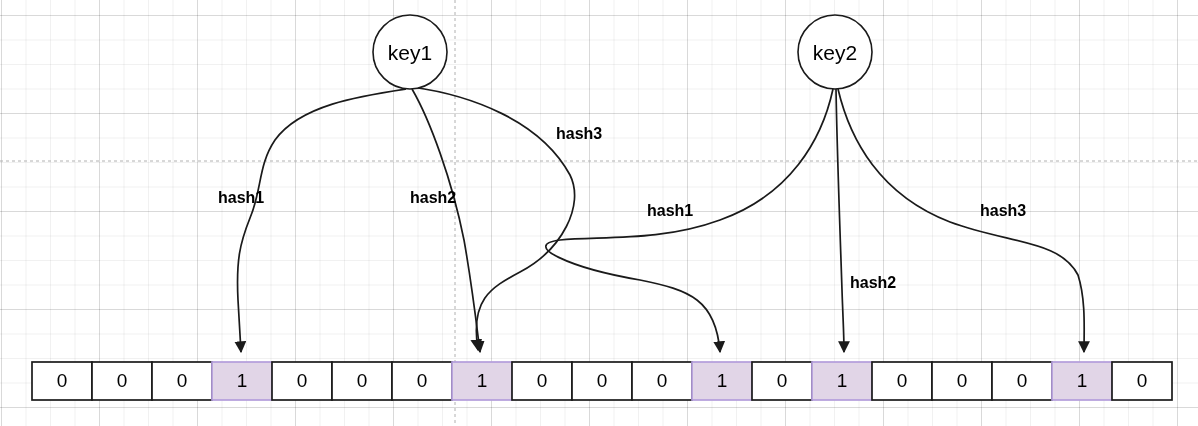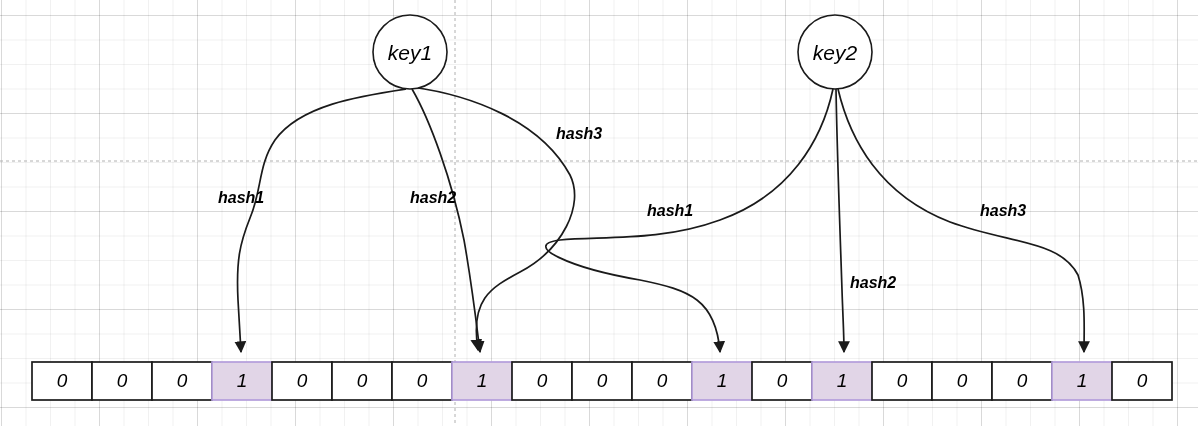--- a/index.html
+++ b/index.html
@@ -20,21 +20,20 @@
       linear-gradient(to right, rgba(0,0,0,0.055) 1px, transparent 1px),
       linear-gradient(to bottom, rgba(0,0,0,0.055) 1px, transparent 1px),
       linear-gradient(to right, rgba(0,0,0,0.10) 1px, transparent 1px),
       linear-gradient(to bottom, rgba(0,0,0,0.10) 1px, transparent 1px);
     background-size:
       24.5px 24.5px,
       24.5px 24.5px,
       98px 98px,
       98px 98px;
     background-position: 1px 0px, 0px 15px, 1px 0px, 0px 15px;
-    font-style: italic;
   }
   #diagram-svg {
     position: absolute;
     left: 0;
     top: 0;
     width: 1198px;
     height: 426px;
   }
   .guide-line {
     stroke: #b0b0b0;

